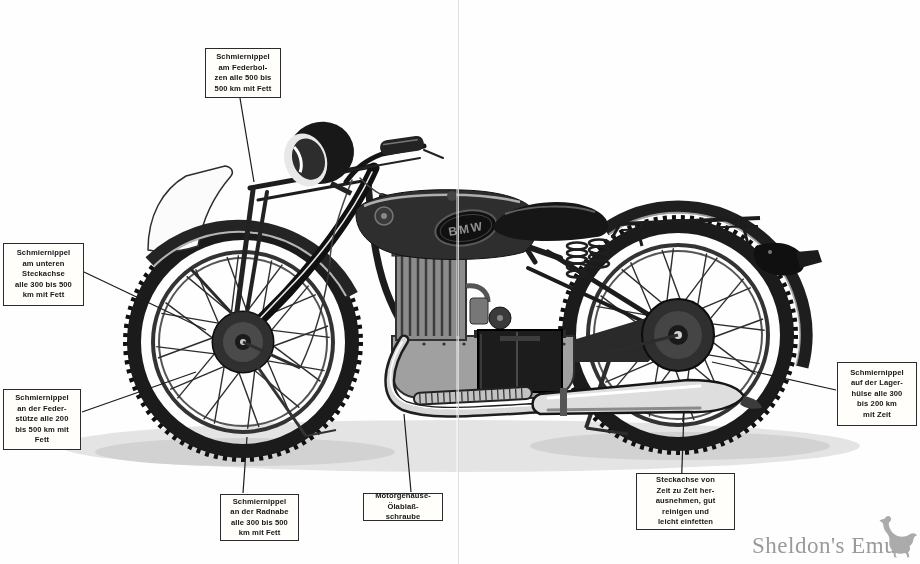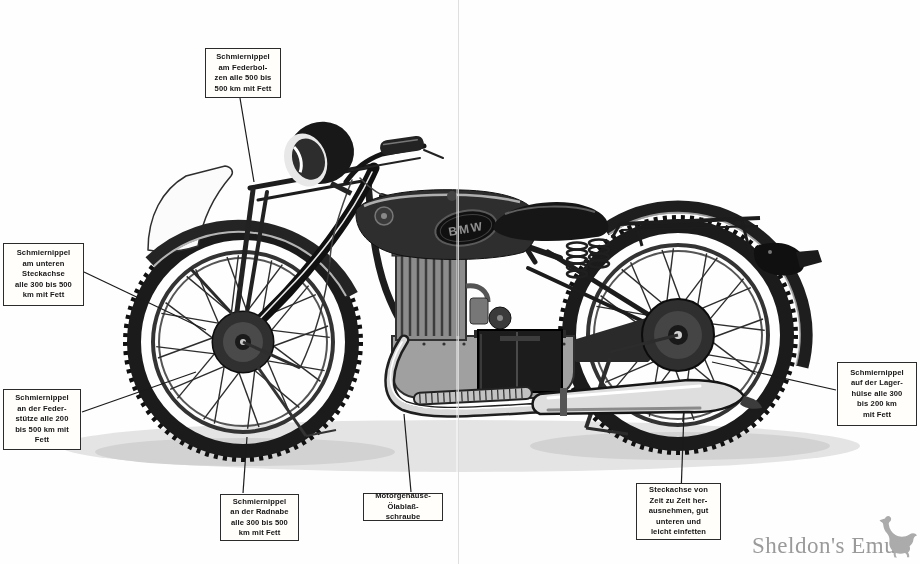--- a/index.html
+++ b/index.html
@@ -304,33 +304,33 @@
         <div class="cl">Schmiernippel</div>
         <div class="cl">an der Radnabe</div>
         <div class="cl">alle 300 bis 500</div>
         <div class="cl">km mit Fett</div>
       </div>
       <div class="callout" style="left: 363px; top: 493px; width: 80px; height: 28px;">
         <div class="cl">Motorgehäuse-</div>
         <div class="cl">Ölablaß-</div>
         <div class="cl">schraube</div>
       </div>
-      <div class="callout" style="left: 636px; top: 483px; width: 85px; height: 57px;">
+      <div class="callout" style="left: 636px; top: 473px; width: 99px; height: 57px;">
         <div class="cl">Steckachse von</div>
         <div class="cl">Zeit zu Zeit her-</div>
         <div class="cl">ausnehmen, gut</div>
-        <div class="cl">unteren und</div>
+        <div class="cl">reinigen und</div>
         <div class="cl">leicht einfetten</div>
       </div>
       <div class="callout" style="left: 837px; top: 362px; width: 80px; height: 64px;">
         <div class="cl">Schmiernippel</div>
         <div class="cl">auf der Lager-</div>
         <div class="cl">hülse alle 300</div>
         <div class="cl">bis 200 km</div>
-        <div class="cl">mit Fett</div>
+        <div class="cl">mit Zeit</div>
       </div>
     </div>
 
   <div class="watermark">
     <span class="wm-text">Sheldon's Emu</span>
   </div>
   <svg class="emu" width="44" height="50" viewBox="0 0 44 50">
     <path fill="#ababab" d="M3.5,8.2 L9,6.5 C9.8,3.8 13,3.2 14.5,5.2 C15.6,6.6 15.2,8.4 14,9.6 C13.2,10.4 12.6,11 12.8,12.4 C13.4,16.8 15.6,20.6 19.6,23 C24,25.6 29.4,25 33.4,22.4 C36.2,20.6 39.4,20.8 41,23.4 C38.8,23.8 37.6,25.4 37.4,27.6 C37.2,30.2 35.8,32.6 33.6,34.2 C34.6,36.6 34,39 32,40.6 C33,42 33.4,43.6 33.2,45.2 L31,45.2 C31.4,43.4 30.6,41.8 29,41 C26,42 22.8,42 19.8,41 C19.4,42.6 19.8,44.2 21,45.4 L18.6,45.4 C17.6,43.6 17.4,41.6 18,39.8 C14.6,37.4 12.8,33.6 13.4,29.6 C13.8,26.4 13,23.4 10.8,21 C8.6,18.6 7.4,15.6 7.2,12.4 C7.1,11.2 6.4,10.4 5.2,10 Z"></path>
   </svg>
 </div>

